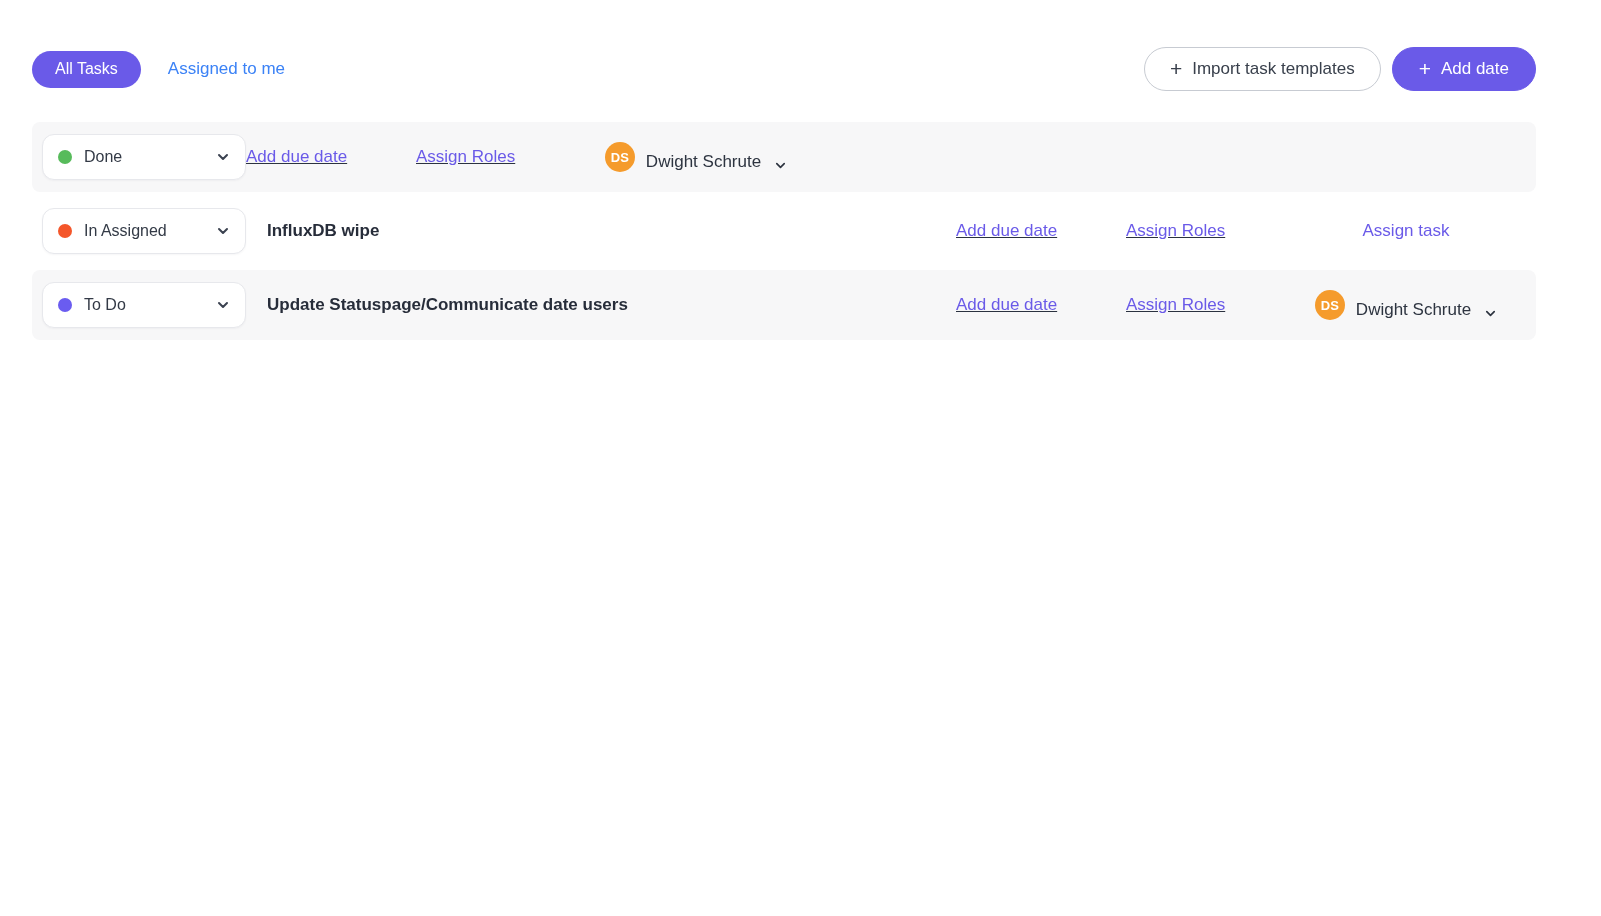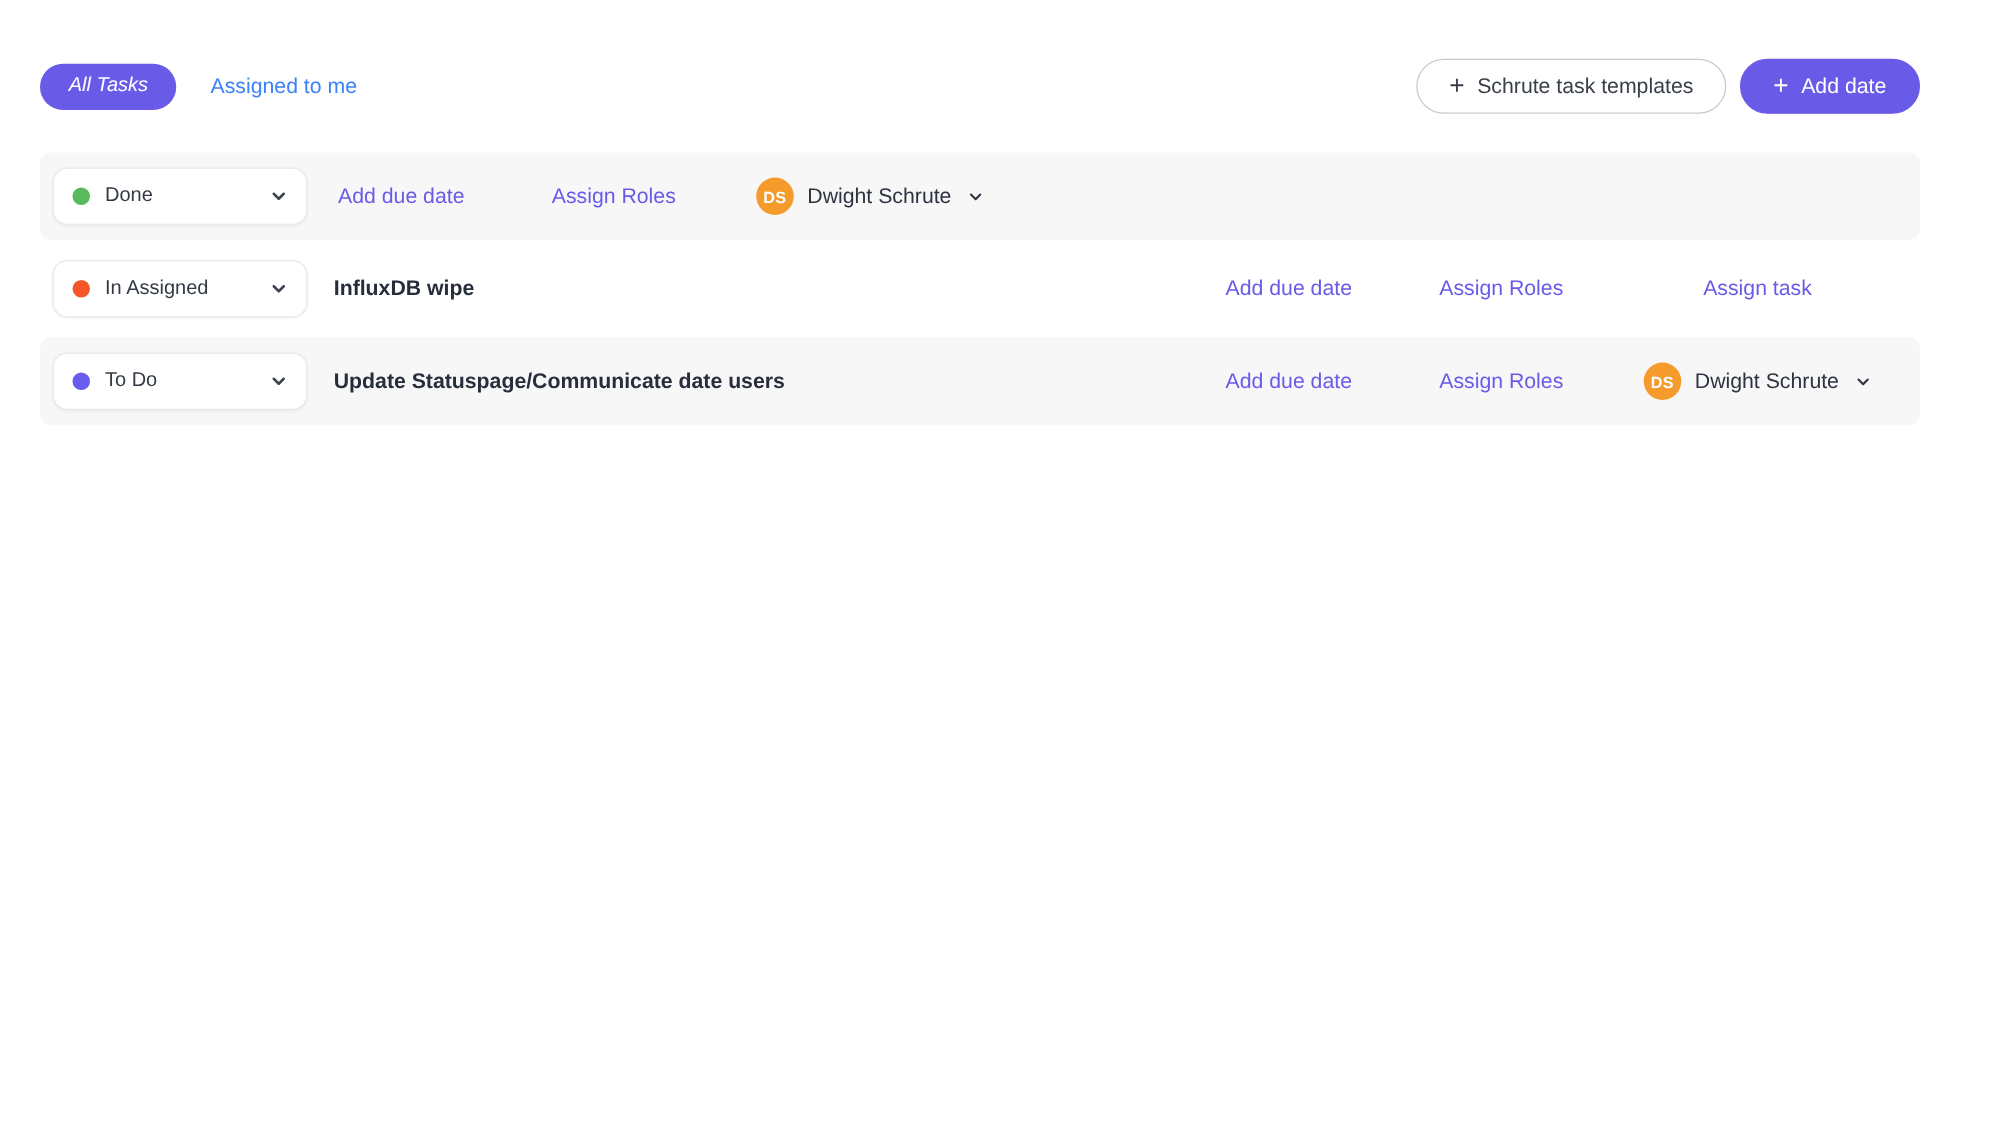--- a/index.html
+++ b/index.html
@@ -27,21 +27,21 @@
     align-items: center;
     height: 37px;
     padding: 0 23px;
     border-radius: 999px;
     font-size: 16px;
     border: none;
     cursor: pointer;
     background: transparent;
     font-family: inherit;
   }
-  .tab-pill.active { background: var(--accent); color: #ffffff; font-style: italic; }
+  .tab-pill.active { background: var(--accent); color: #ffffff; }
   .tab-pill.inactive { color: #3b82f6; padding: 0 0; font-size: 17px; }
 
   .topbar-actions { margin-left: auto; display: flex; align-items: center; gap: 11px; }
   .btn {
     display: inline-flex;
     align-items: center;
     gap: 10px;
     height: 44px;
     border-radius: 999px;
     font-size: 17px;
@@ -114,27 +114,28 @@
     font-weight: 700;
     color: #272d3a;
     white-space: nowrap;
     overflow: hidden;
   }
 
   .col-due, .col-roles {
     width: 150px;
     margin-right: 20px;
     flex: none;
-    text-align: center;
+    text-align: left;
+    text-decoration: underline;
   }
   .col-assignee {
     width: 220px;
     flex: none;
     display: flex;
-    align-items: center;
+    align-items: flex-end;
     justify-content: center;
   }
   .link {
     color: var(--accent);
     font-size: 17px;
     font-weight: 500;
     text-decoration: none;
     cursor: pointer;
     white-space: nowrap;
   }
@@ -168,21 +169,21 @@
 
   <div class="topbar">
     <div class="tabs">
       <button class="tab-pill active">All Tasks</button>
       <button class="tab-pill inactive">Assigned to me</button>
     </div>
 
     <div class="topbar-actions">
       <button class="btn btn-outline">
         <span class="plus-glyph">+</span>
-        <span>Schrute task templates</span>
+        <span>Import task templates</span>
       </button>
       <button class="btn btn-primary">
         <span class="plus-glyph">+</span>
         <span>Add date</span>
       </button>
     </div>
   </div>
 
   <div class="task-list">
 

